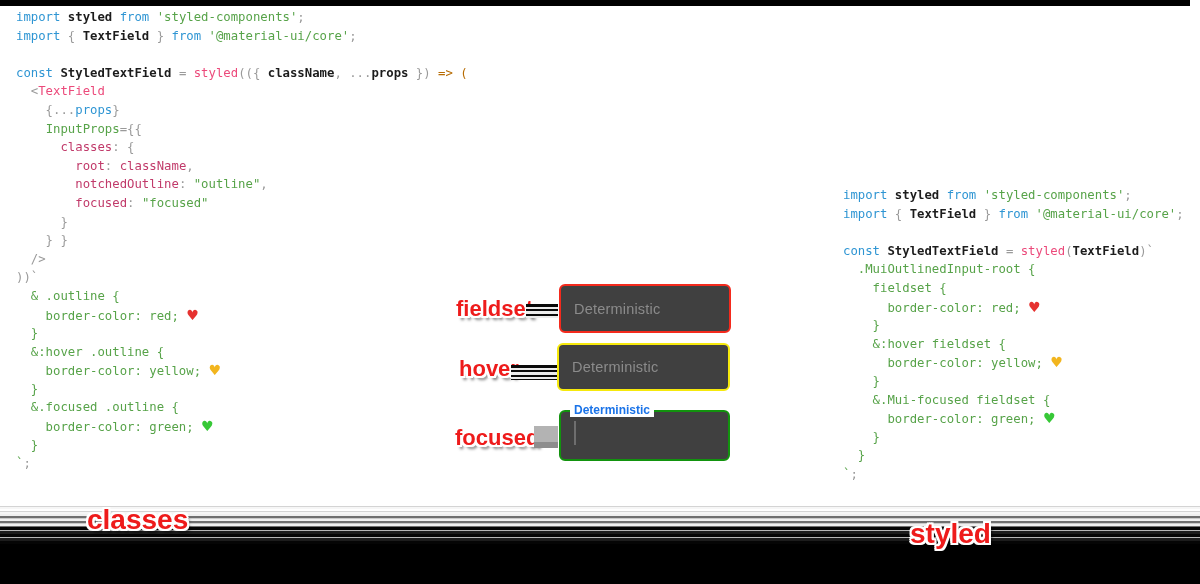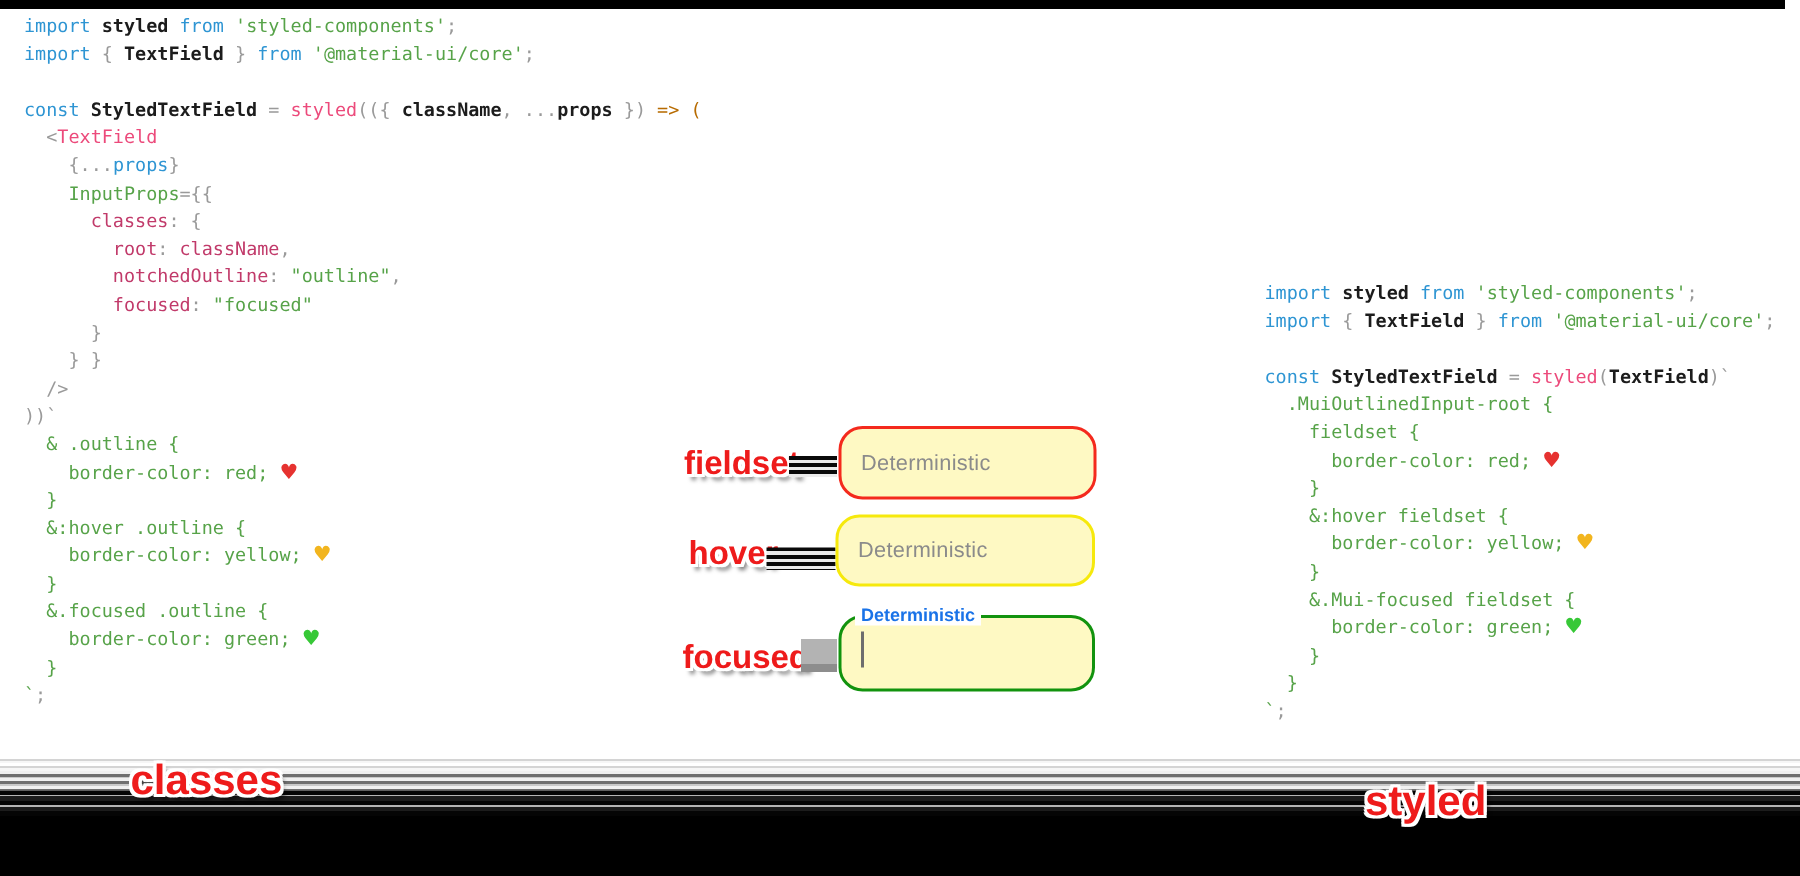--- a/index.html
+++ b/index.html
@@ -42,21 +42,21 @@
 
   
   .mark-stripes{position:absolute;background:repeating-linear-gradient(180deg,
       #0a0a0a 0 2.6px,#ececec 2.6px 4.8px);}
   #mark-default{left:526px;top:304px;width:32px;height:14px;}
   #mark-hover{left:511px;top:365px;width:46px;height:15px;}
   #mark-focused{left:534px;top:426px;width:24px;height:22px;
       background:linear-gradient(180deg,#b3b3b3 0 75%,#8d8d8d 75% 100%);}
 
   
-  .tf{position:absolute;background:#fef9c3;border-radius:16px;box-sizing:border-box;
+  .tf{position:absolute;background:#404040;border-radius:6px;box-sizing:border-box;
       font-family:"Liberation Sans",sans-serif;}
   .tf .ph{position:absolute;left:13px;top:0;bottom:0;display:flex;align-items:center;
       color:var(--placeholder-gray);font-size:14.5px;letter-spacing:0.2px;}
   #tf-default{left:559px;top:284px;width:172px;height:49px;
       border:2px solid var(--border-red);}
   #tf-hover{left:557px;top:343px;width:173px;height:48px;
       border:2px solid var(--border-yellow);}
   #tf-focused{left:559px;top:410px;width:171px;height:51px;
       border:2.5px solid var(--border-green);}
   .notch-label{position:absolute;top:-9px;left:9px;background:#fff;padding:0 4px;

